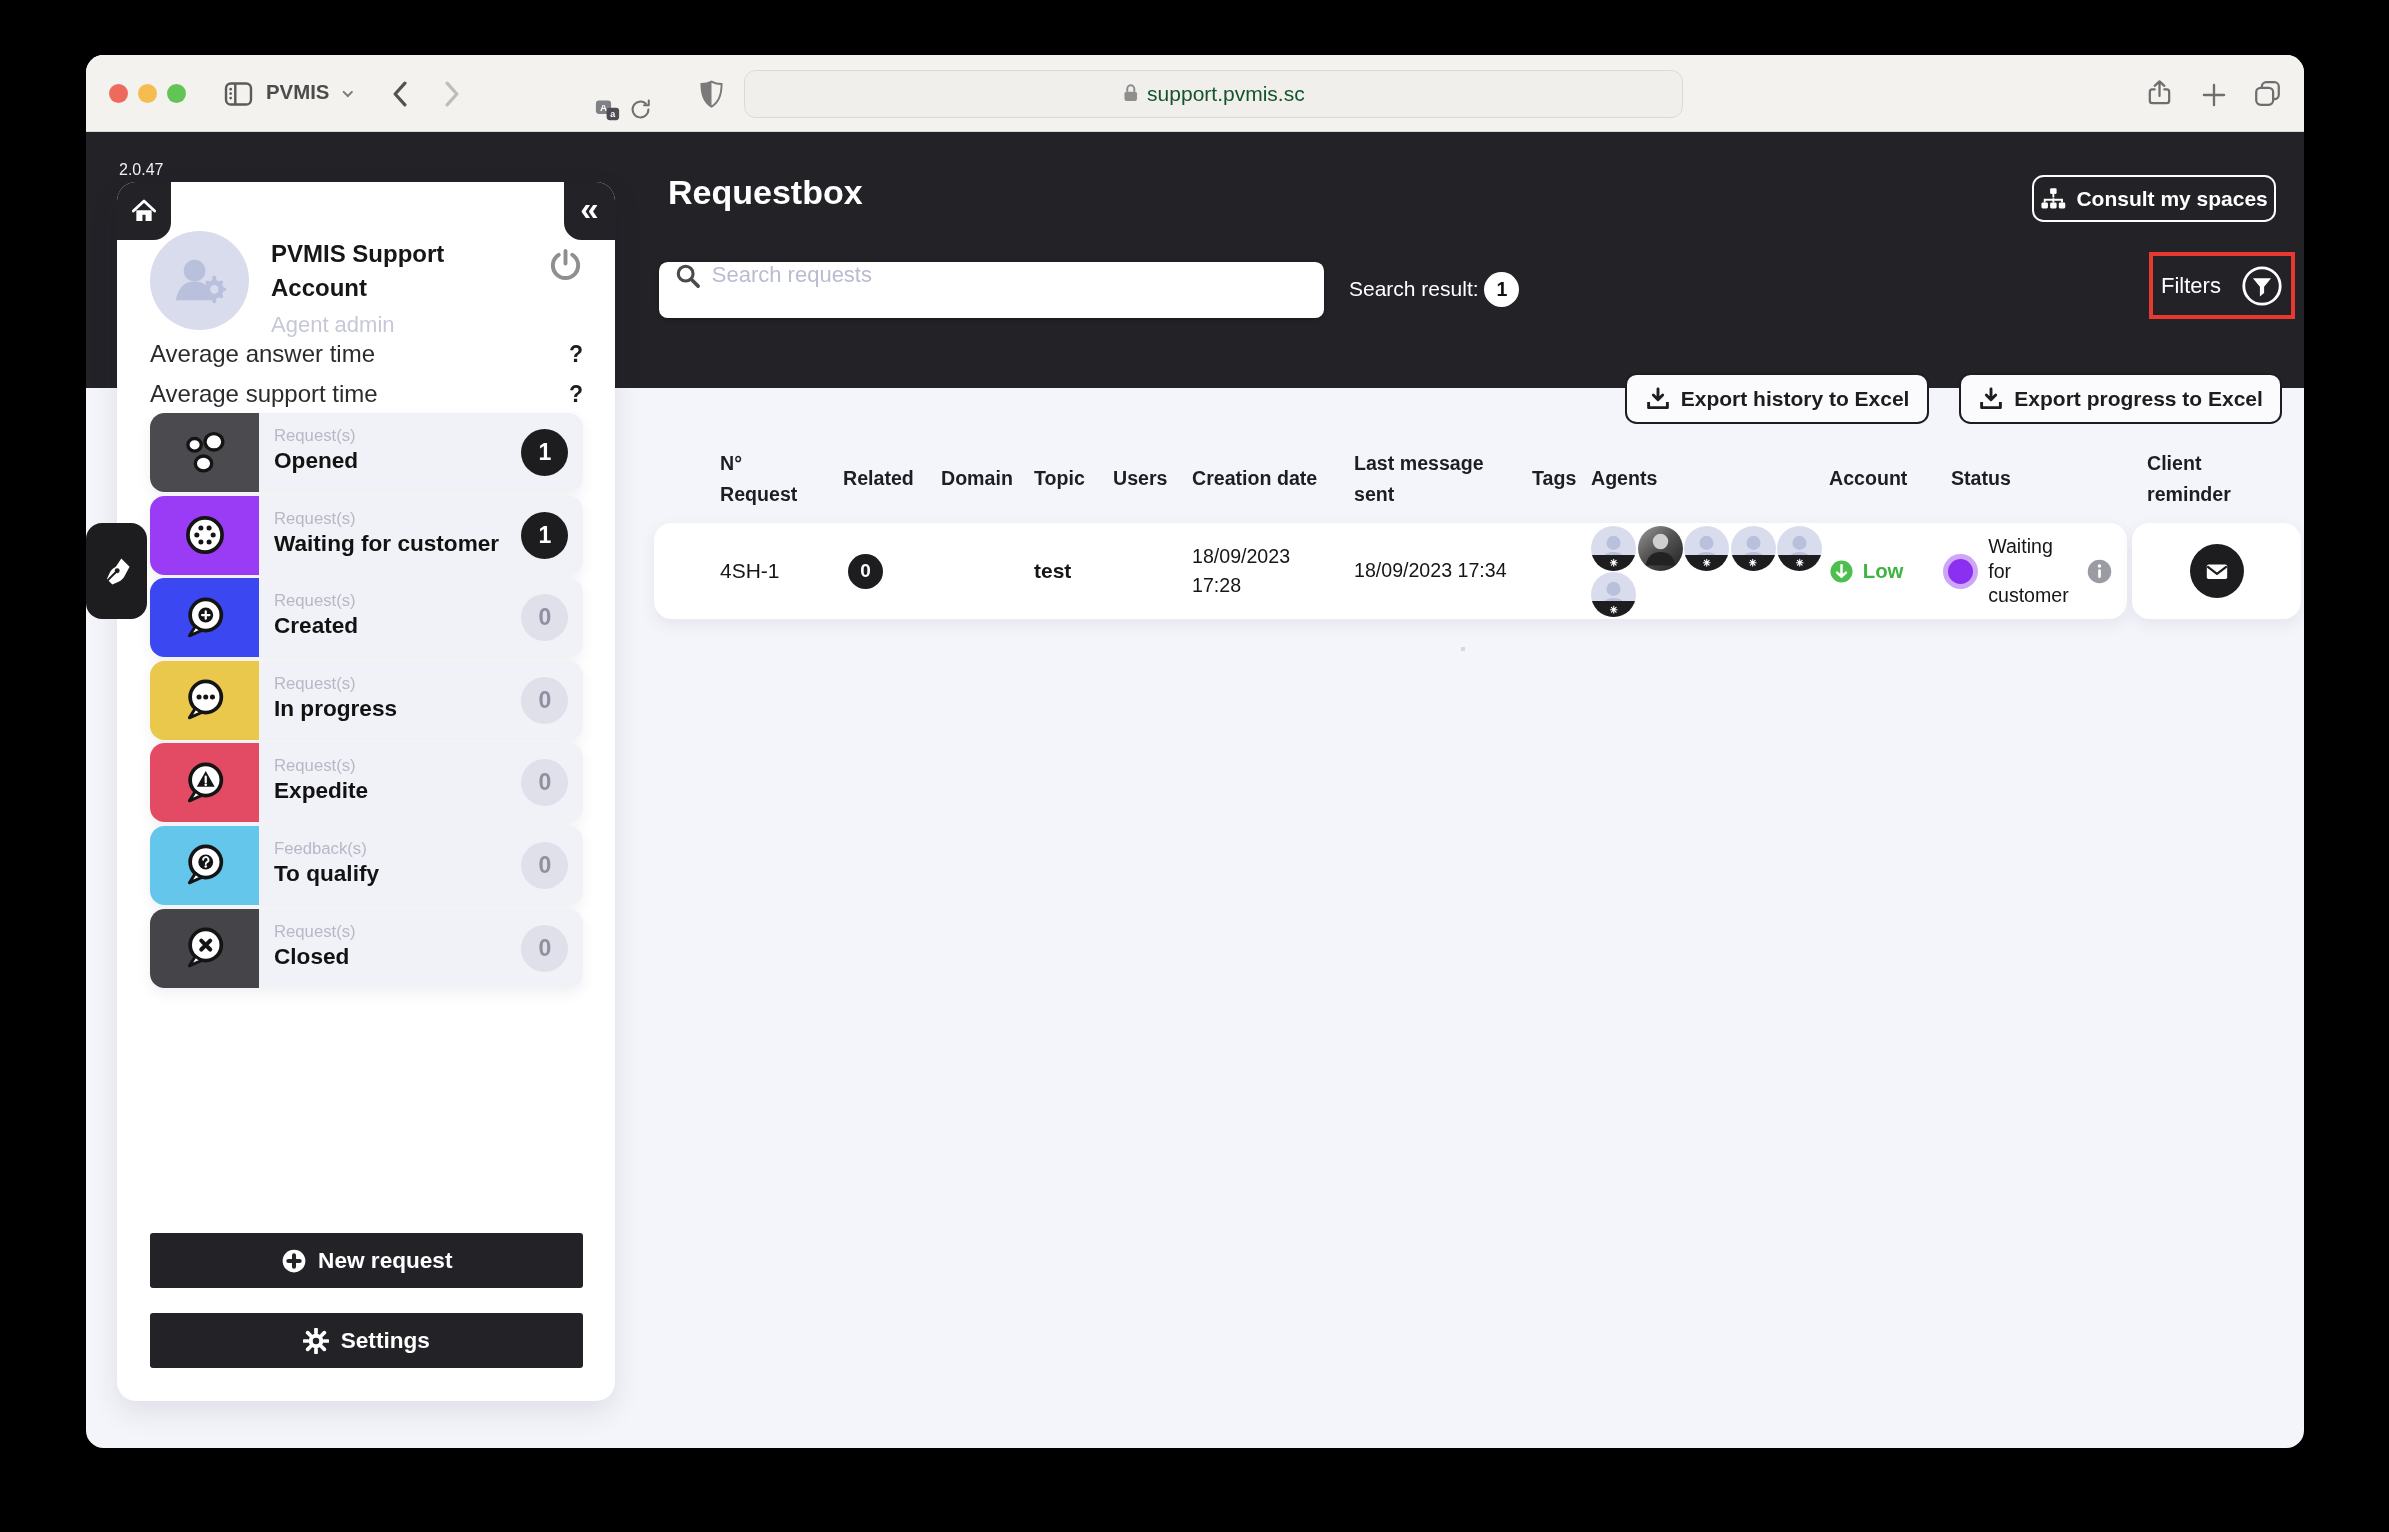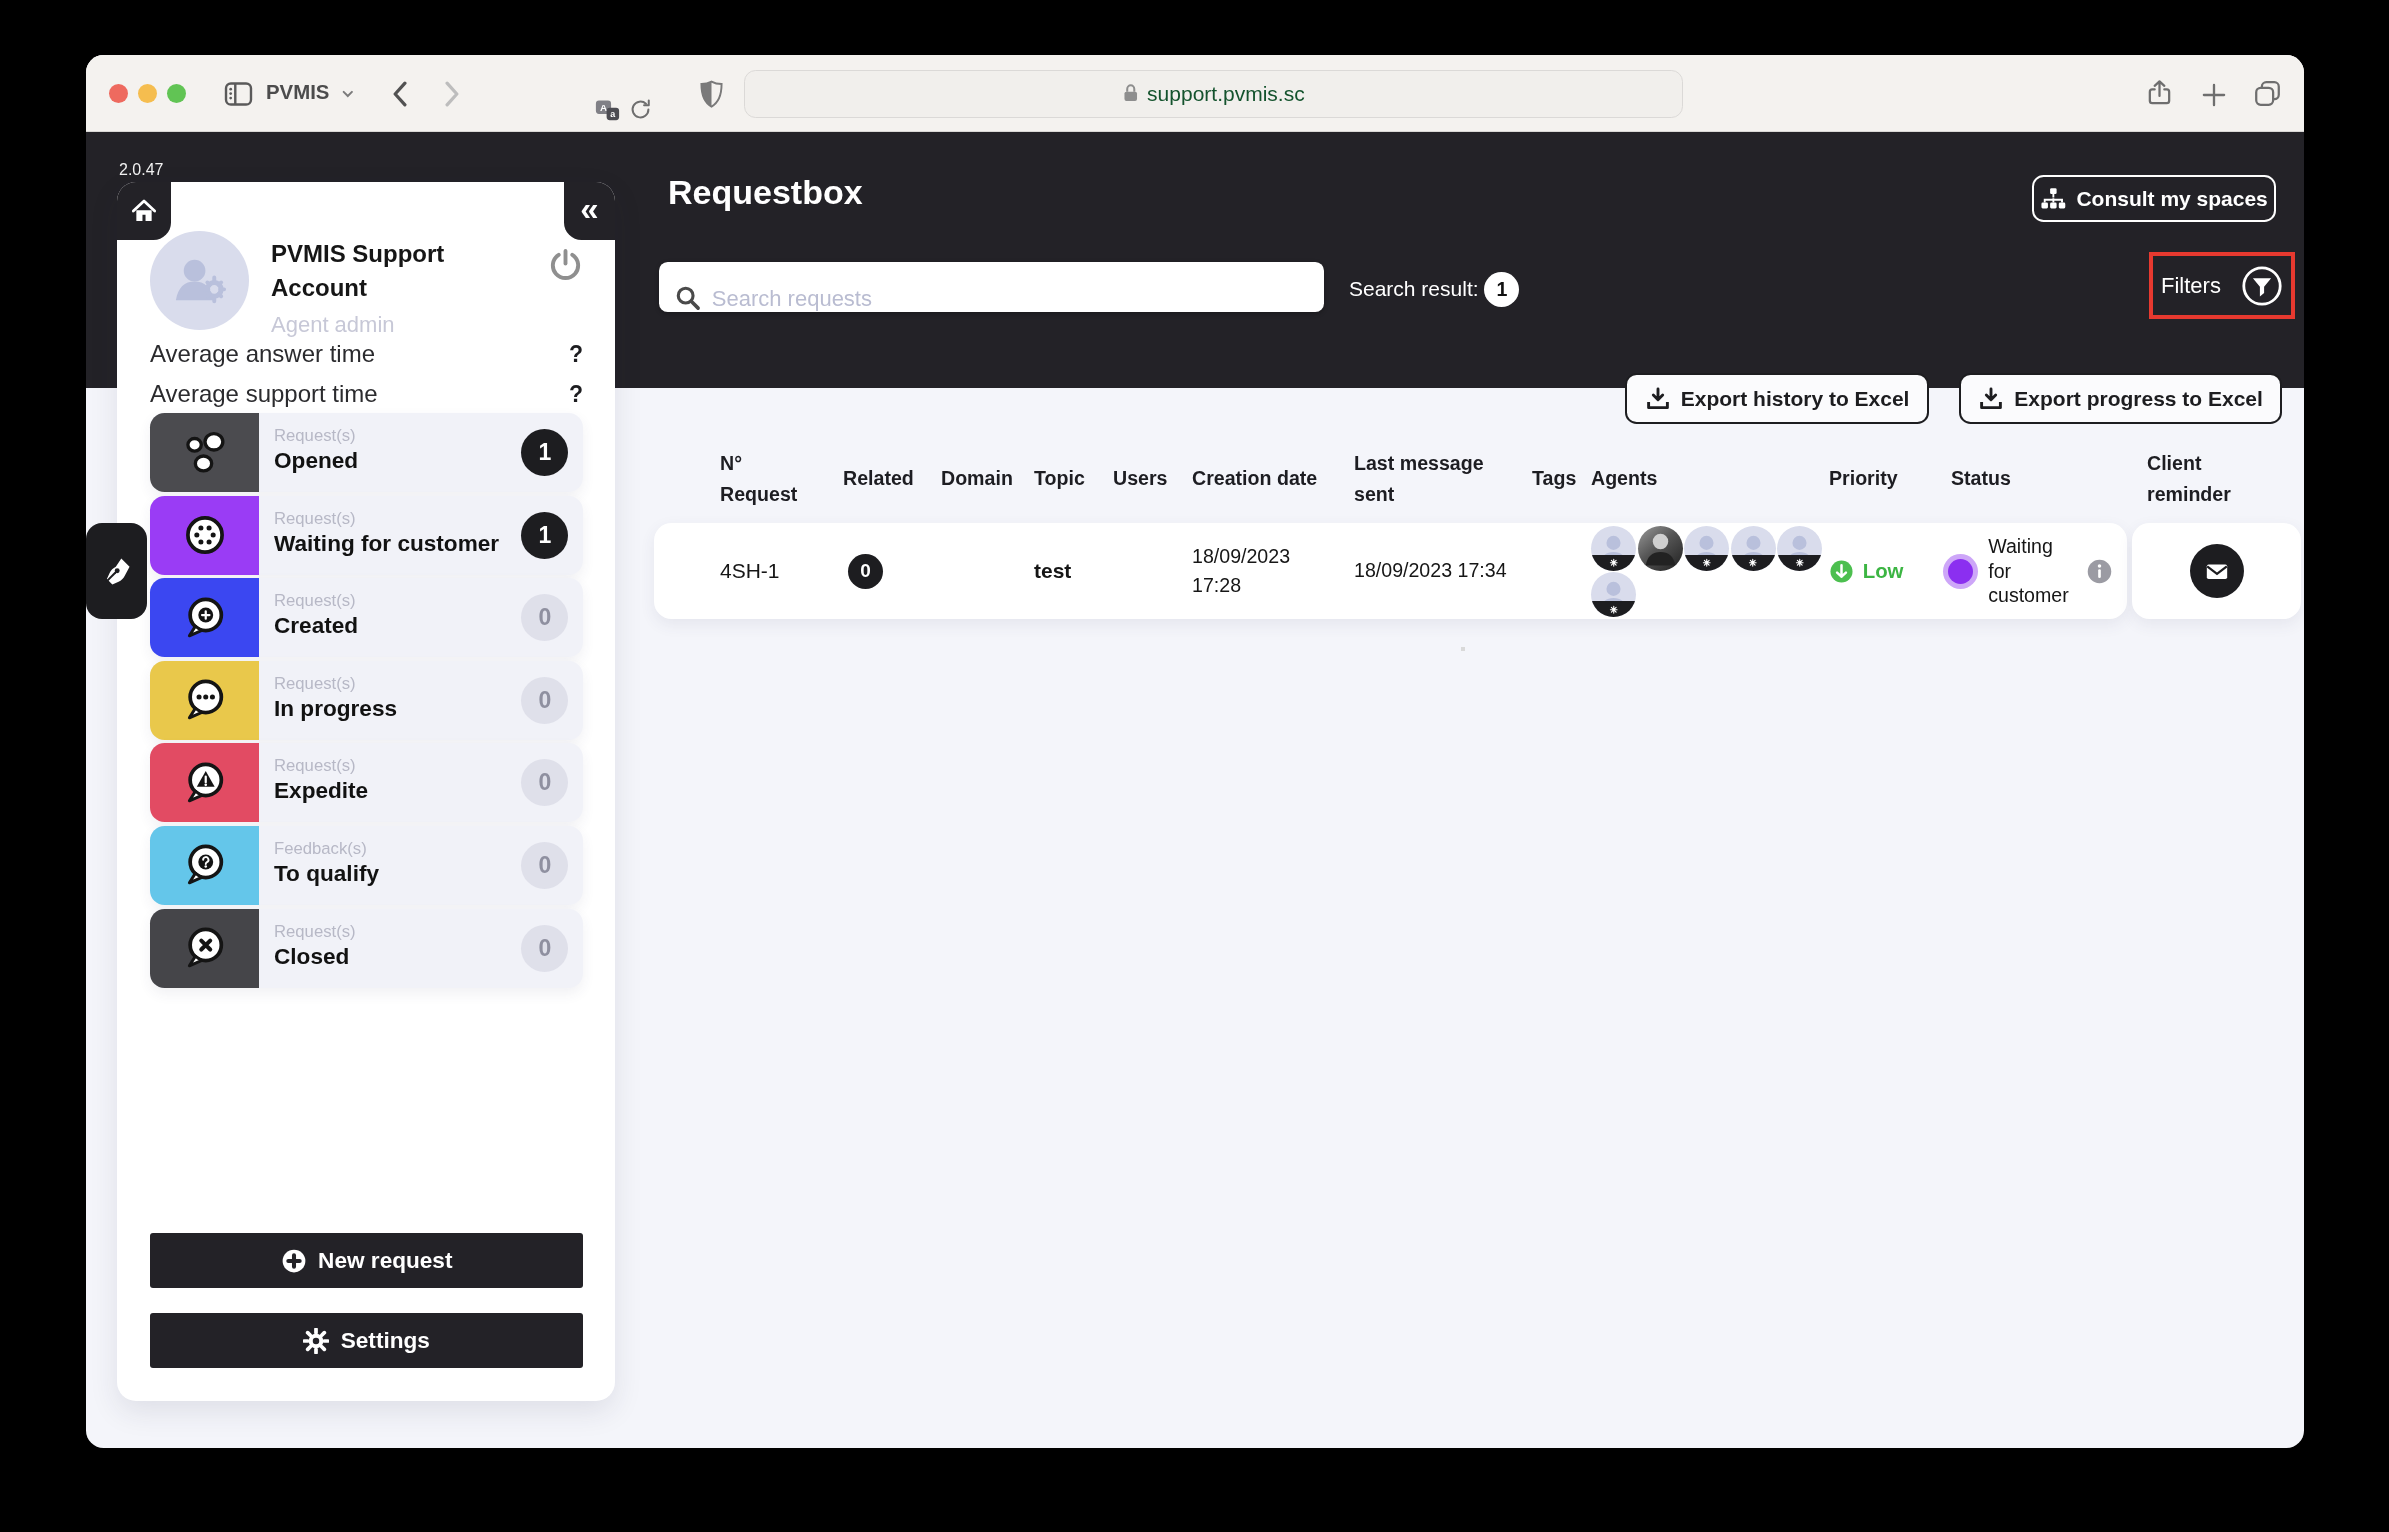--- a/index.html
+++ b/index.html
@@ -60,22 +60,22 @@
     border:none; border-radius:3px; color:#fff; font-size:22.6px; font-weight:800;
     font-family:"Liberation Sans",sans-serif; display:flex; align-items:center;
     justify-content:center; gap:11.6px; cursor:pointer; }
 
   
   .page-title { position:absolute; left:582px; top:118px; font-size:34px; font-weight:800; color:#fff; }
   .consult-btn { position:absolute; left:1946px; top:120px; width:244px; height:47px;
     background:transparent; border:2.2px solid #fff; border-radius:11.6px; color:#fff;
     font-size:21px; font-weight:800; font-family:"Liberation Sans",sans-serif;
     display:flex; align-items:center; justify-content:center; gap:10.2px; cursor:pointer; }
-  .searchbox { position:absolute; left:573px; top:207px; width:665px; height:50px;
-    background:#fff; border-radius:8.7px; display:flex; align-items:flex-end;
+  .searchbox { position:absolute; left:573px; top:207px; width:665px; height:56px;
+    background:#fff; border-radius:8.7px; display:flex; align-items:flex-start;
     padding:0 14.6px; gap:10.2px; box-shadow:0 1.5px 4.4px rgba(0,0,0,.25); }
   .searchbox input { flex:1; border:none; outline:none; font-size:22px; color:#333;
     font-family:"Liberation Sans",sans-serif; background:transparent; }
   .searchbox input::placeholder { color:#b9bcd1; }
   .result-wrap { position:absolute; left:1263px; top:215px; height:38px; display:flex;
     align-items:center; gap:5.8px; }
   .result-label { font-size:21px; color:#fff; }
   .result-badge { width:35px; height:35px; border-radius:50%; background:#fff; color:#111;
     font-size:19.6px; font-weight:800; display:flex; align-items:center; justify-content:center; }
   .filters-box { position:absolute; left:2063px; top:197px; width:146px; height:67px;
@@ -409,21 +409,21 @@
   <div class="thead">
     <span class="th" style="left:634px;width:102px">N° Request</span>
     <span class="th" style="left:757px;width:73px">Related</span>
     <span class="th" style="left:855px;width:76px">Domain</span>
     <span class="th" style="left:948px;width:69px">Topic</span>
     <span class="th" style="left:1027px;width:69px">Users</span>
     <span class="th" style="left:1106px;width:127px">Creation date</span>
     <span class="th" style="left:1268px;width:146px">Last message sent</span>
     <span class="th" style="left:1446px;width:55px">Tags</span>
     <span class="th" style="left:1505px;width:95px">Agents</span>
-    <span class="th" style="left:1743px;width:80px">Priority</span>
+    <span class="th" style="left:1743px;width:80px">Account</span>
     <span class="th" style="left:1865px;width:76px">Status</span>
     <span class="th" style="left:2061px;width:95px">Client reminder</span>
   </div>
 
   <div class="rowlayer">
     <div class="row-card"></div>
 
     <div class="pen-block">
       <svg width="33" height="33" viewBox="0 0 48 48">
         <path d="M31 5l12 12-7 13c-2 4-5 7-9 9l-9 4-8-8 4-9c2-4 5-7 9-9z" fill="#fff"></path>

